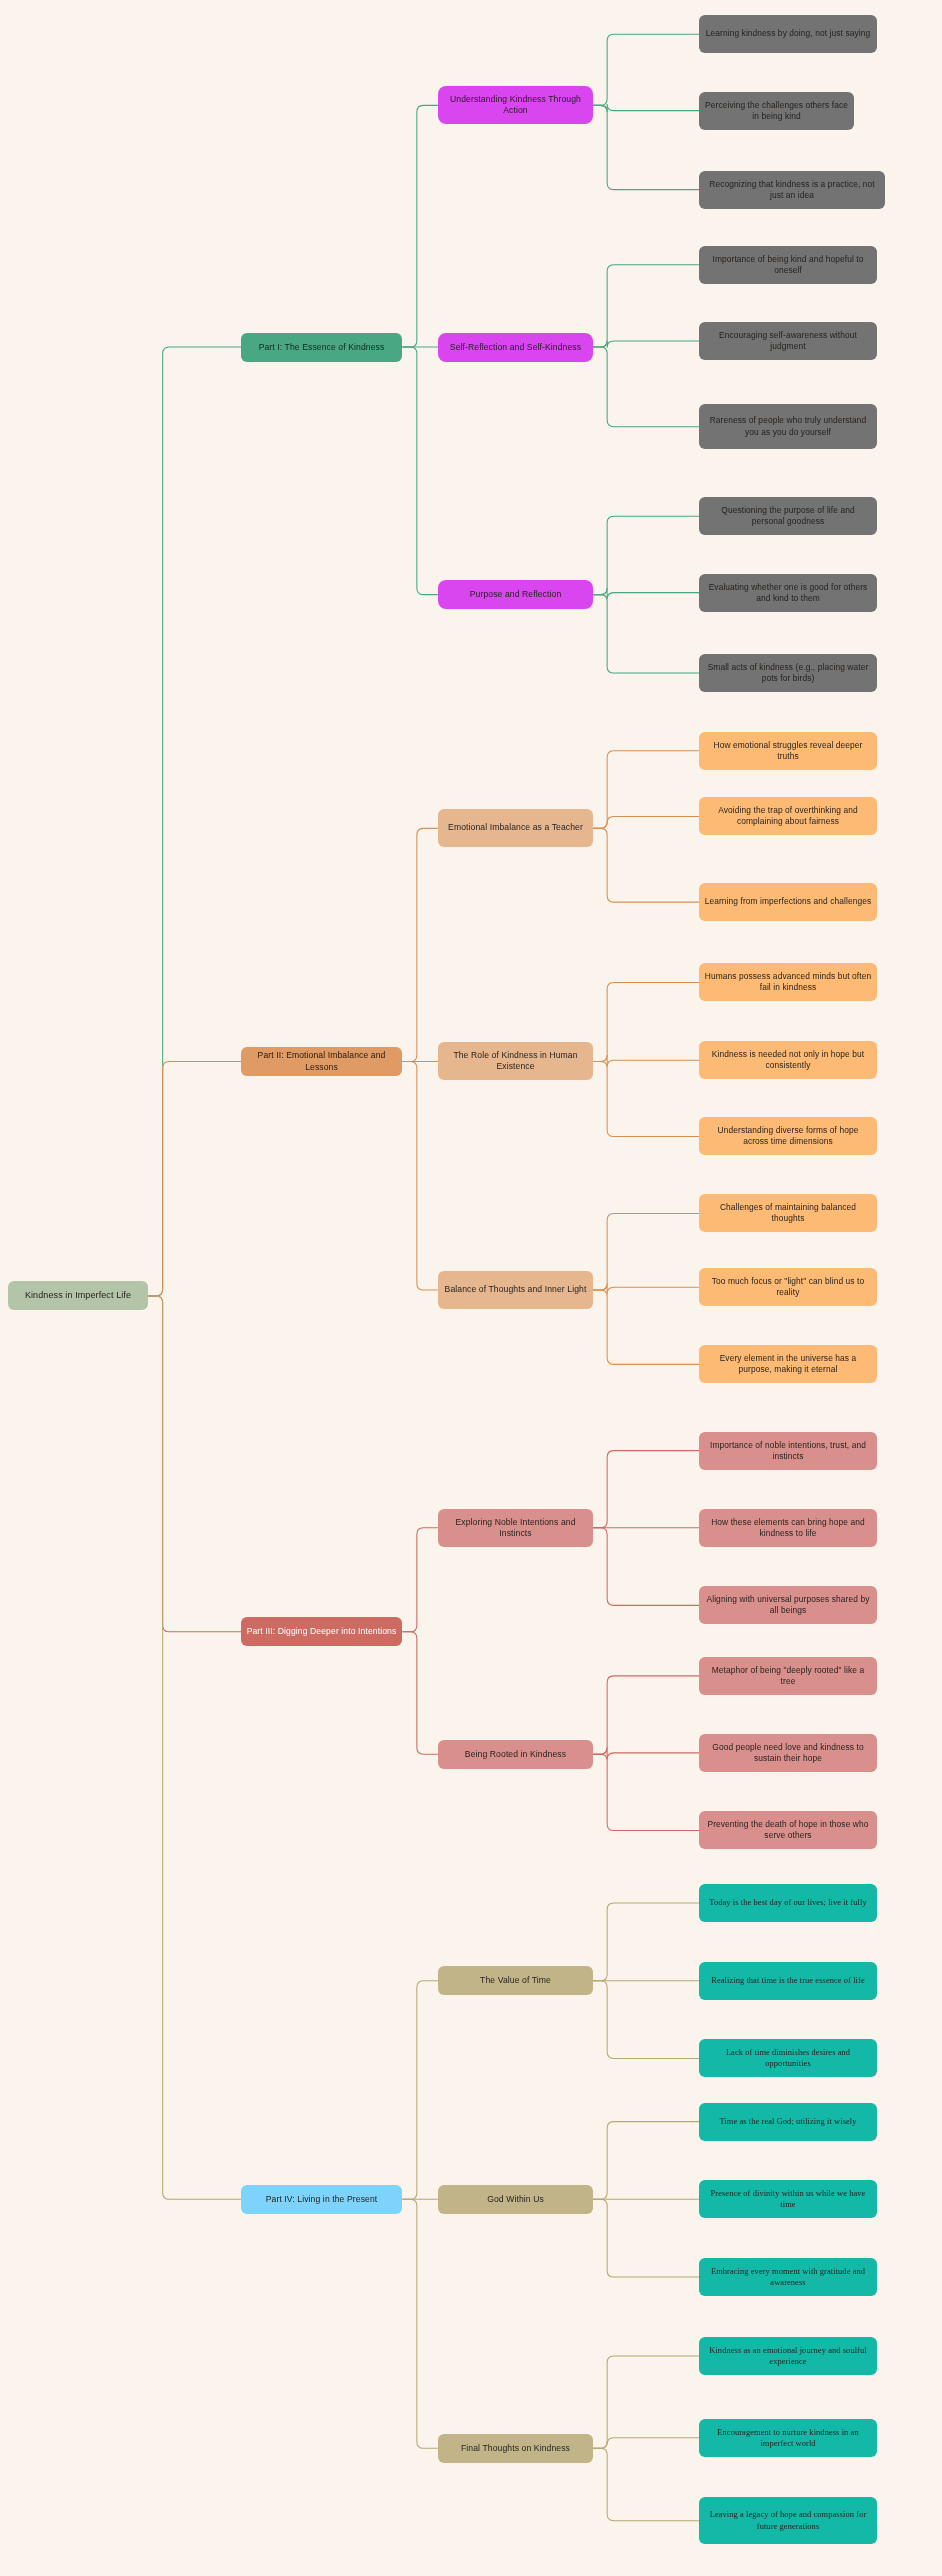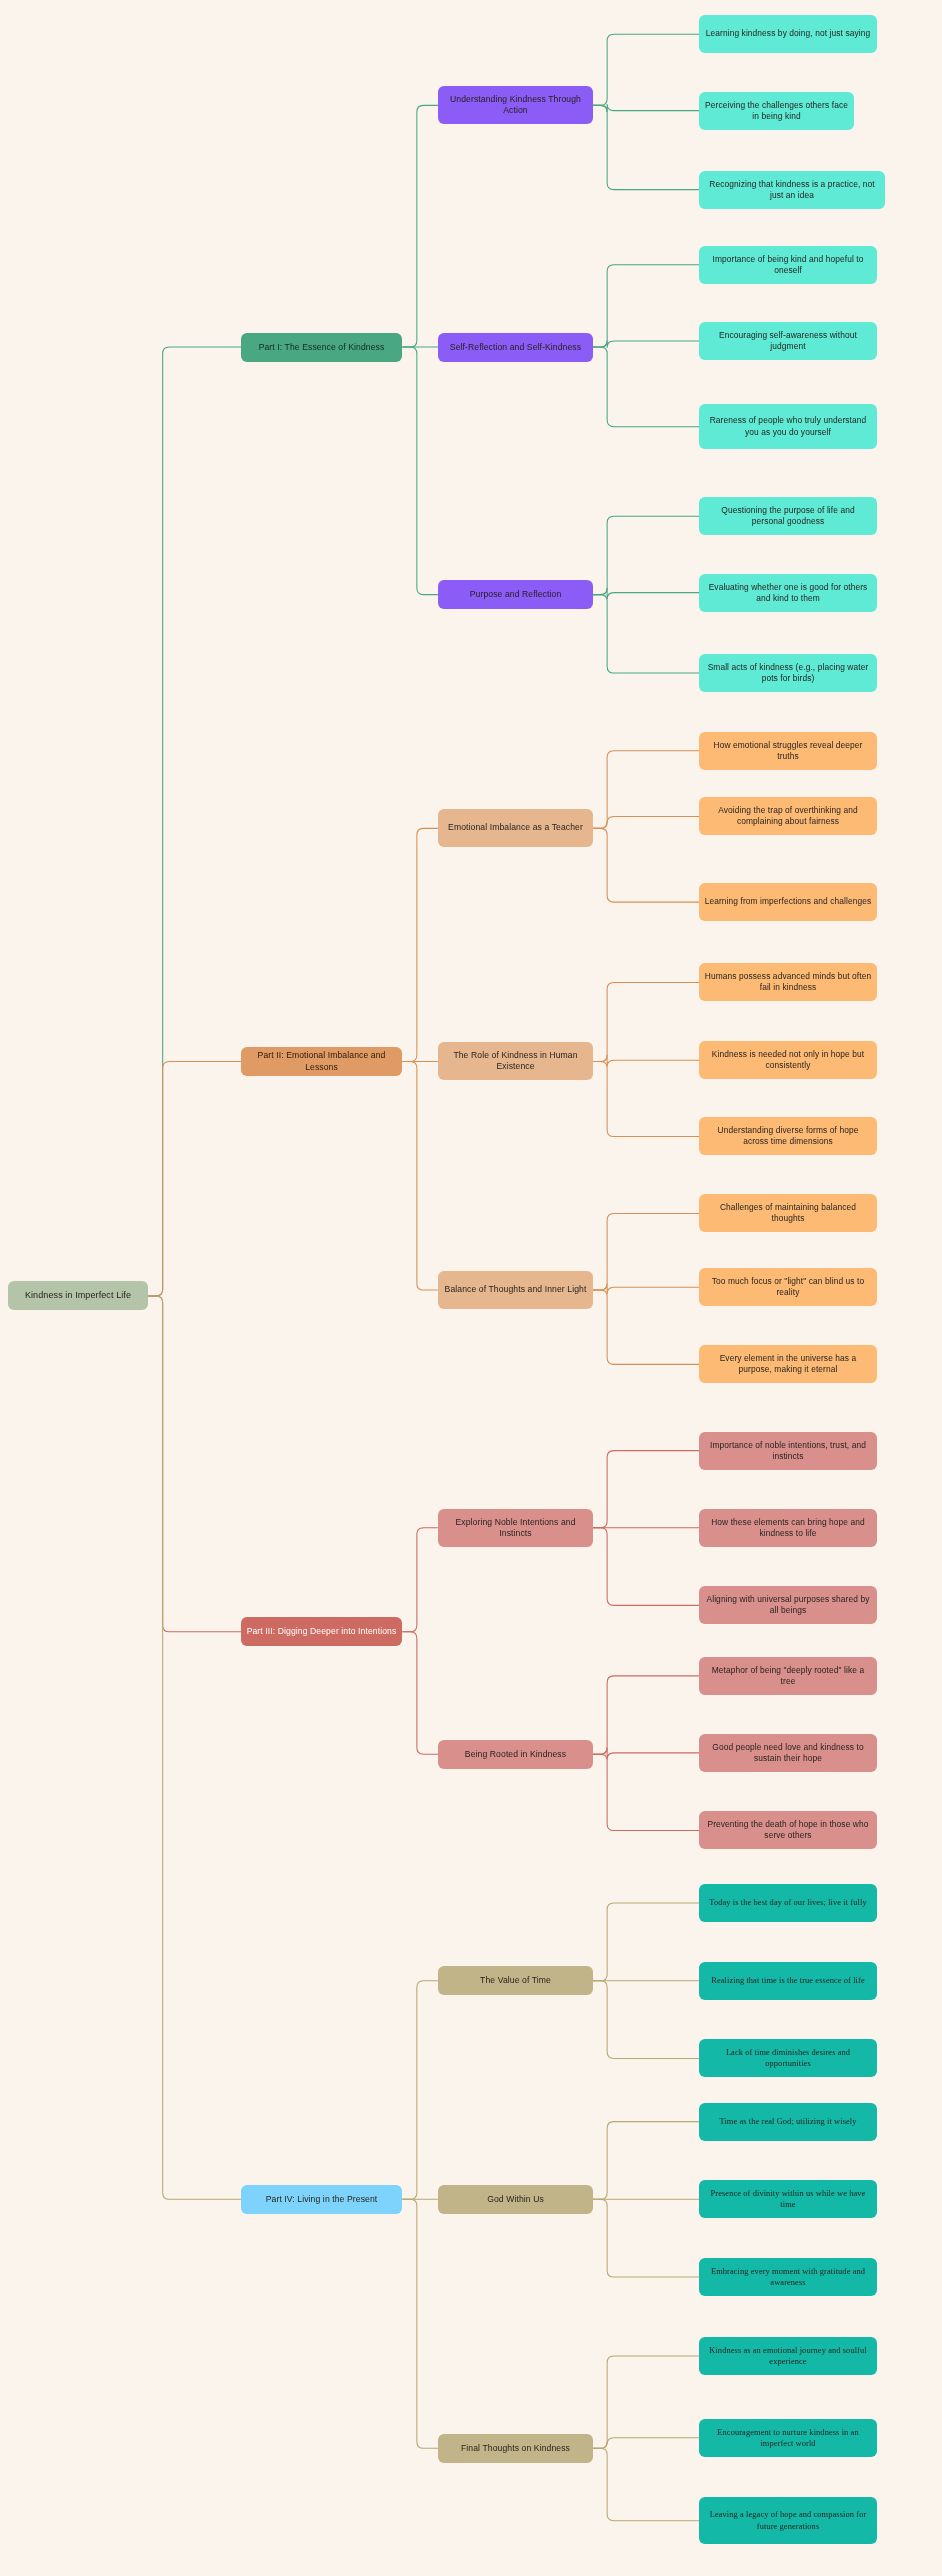--- a/index.html
+++ b/index.html
@@ -42,27 +42,27 @@
     font-size:9px;
   }
   
   .lvl1{ font-size:8.6px; }
   .lvl1.green  { background:#49a783; color:#12281f;}
   .lvl1.orange { background:#e09a63; color:#2a1a0e;}
   .lvl1.red    { background:#cd6a61; color:#ffffff;}
   .lvl1.olive  { background:#7dd3fc; color:#241f10;}
   
   .lvl2{ font-size:8.6px; }
-  .lvl2.green  { background:#8b5cf6; }
+  .lvl2.green  { background:#d946ef;border-radius:8px; }
   .lvl2.orange { background:#e6b68e; }
   .lvl2.red    { background:#d9908c; }
   .lvl2.olive  { background:#c2b489; }
   
   .lvl3{ font-size:8.4px; }
-  .lvl3.green  { background:#5eead4; }
+  .lvl3.green  { background:#737373; }
   .lvl3.orange { background:#fdba74; }
   .lvl3.red    { background:#d9908c; }
   .lvl3.olive  { background:#14b8a6;font-family:Liberation Serif, serif; }
 </style>
 </head>
 <body>
 
 <div id="canvas">
   <svg id="edges" viewBox="0 0 1432 3912" width="943" height="2576">
       <path d="M 225 1968 L 237 1968 Q 247 1968 247 1958 L 247 537 Q 247 527 257 527 L 366 527" fill="none" stroke="#49a783" stroke-width="1.6"></path>

